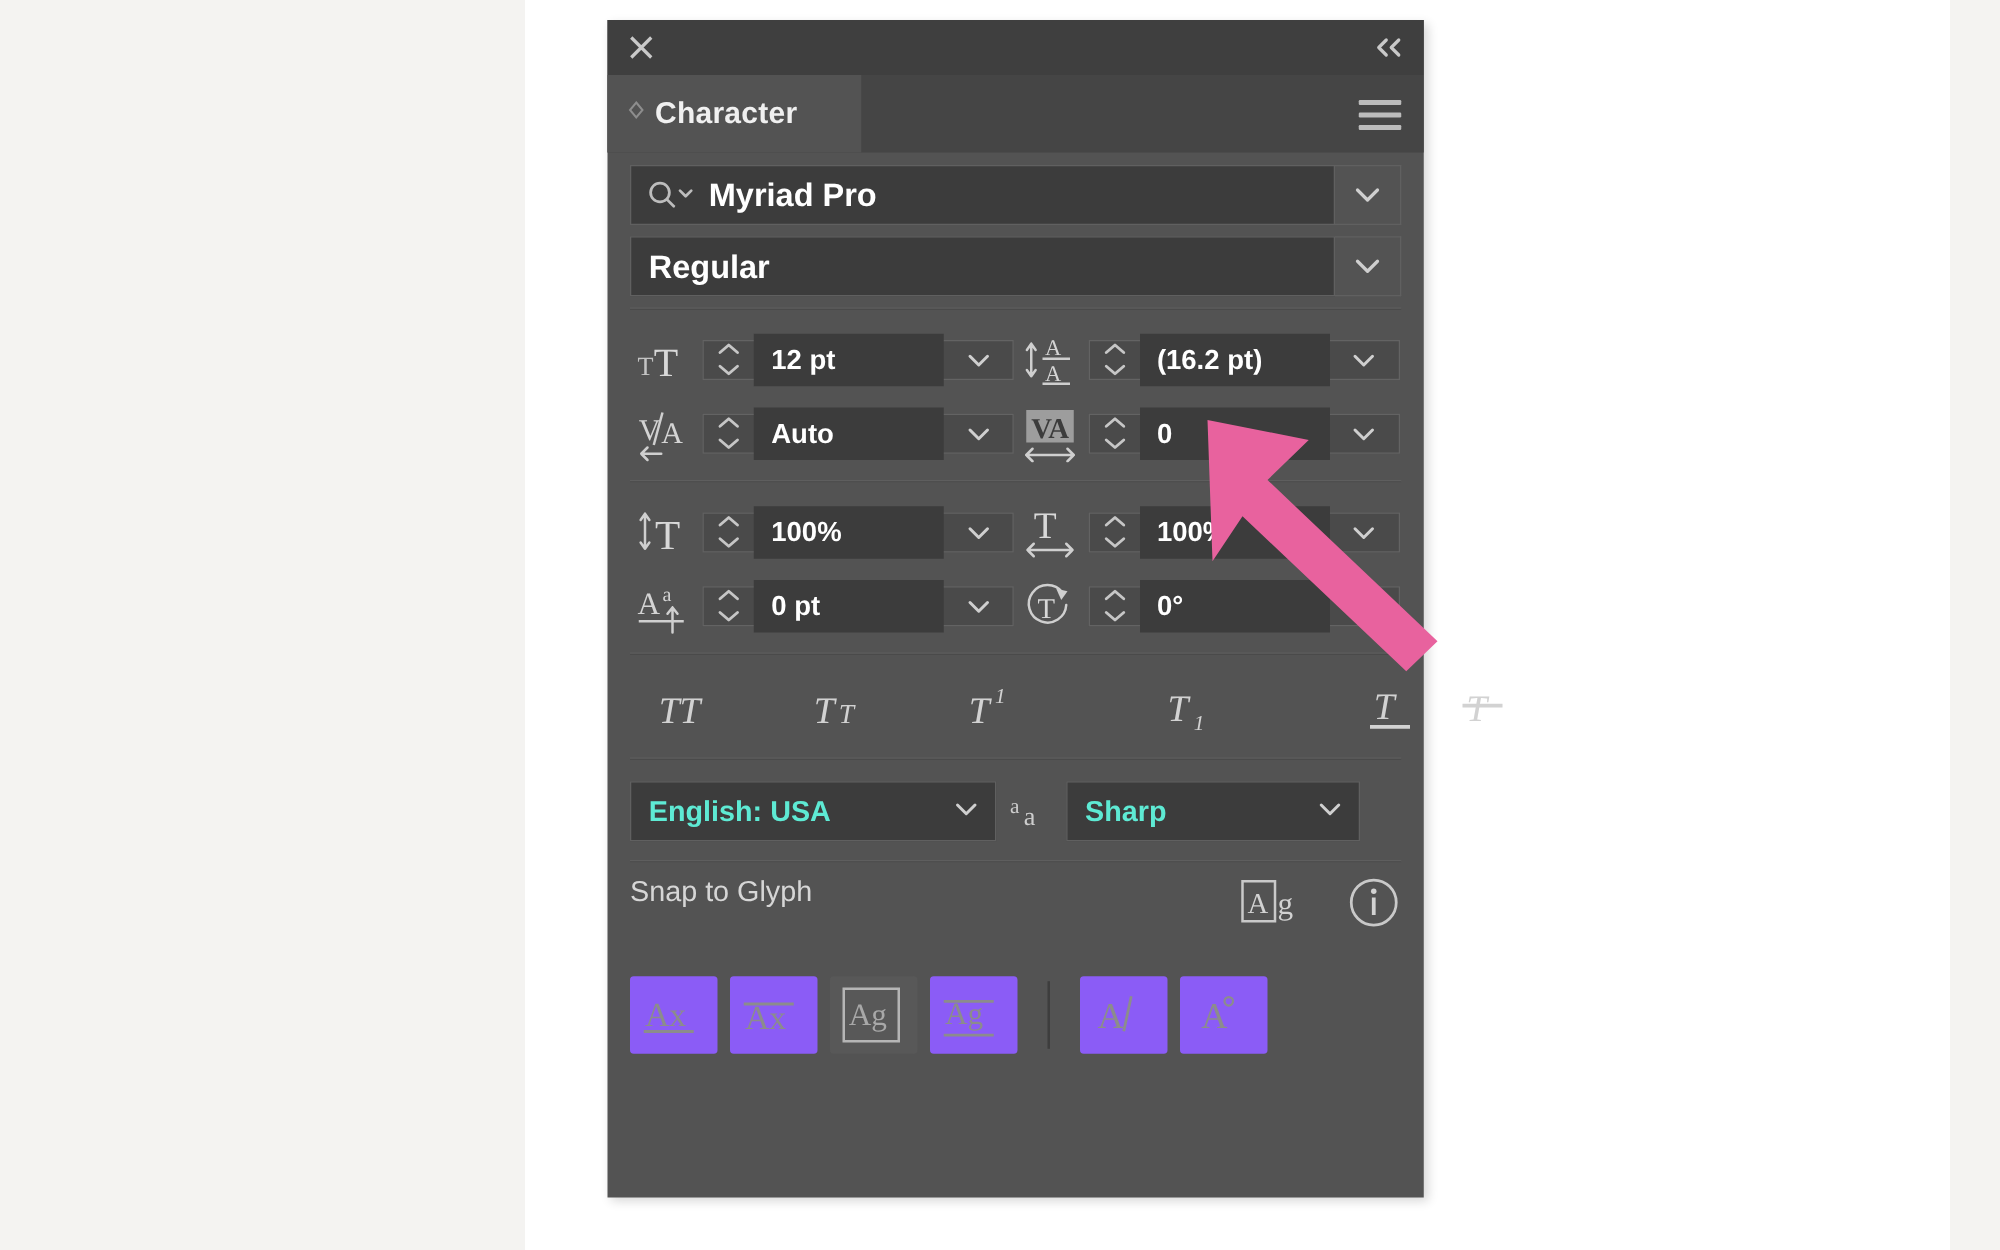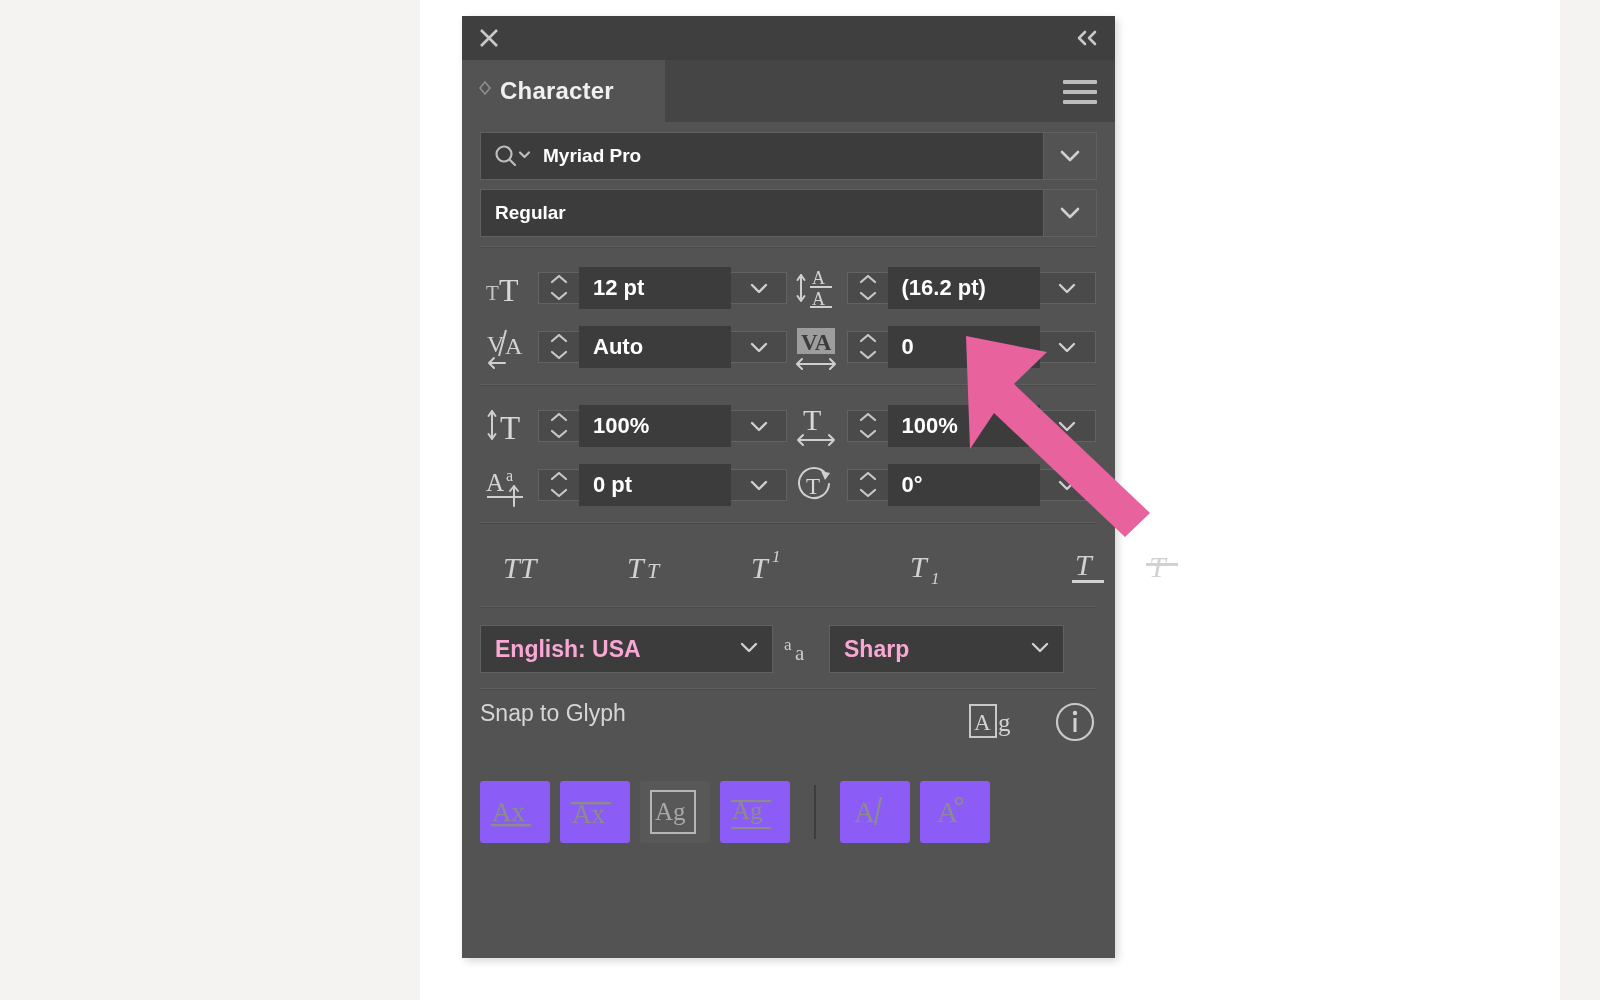--- a/index.html
+++ b/index.html
@@ -11,21 +11,21 @@
   }
   #stage { position: relative; width: 1600px; height: 1000px; }
 
   .page-white {
     position: absolute; left: 420px; top: 0; width: 1140px; height: 1000px;
     background: #ffffff;
   }
 
   
   .panel {
-    position: absolute; left: 462px; top: 16px;
+    position: absolute; left: 486px; top: 16px;
     width: 653px; height: 942px;
     background: #535353;
     box-shadow: 3px 3px 8px rgba(0,0,0,0.16);
     box-sizing: border-box;
   }
 
   .titlebar {
     position: relative; height: 44px; background: #3f3f3f;
   }
   .close-icon {
@@ -63,21 +63,21 @@
   }
 
   
   .combo {
     position: relative; display: flex; align-items: center;
     height: 48px; background: #3c3c3c; border: 1px solid #606060;
     box-sizing: border-box;
   }
   .combo .search-icon { margin-left: 12px; width: 38px; height: 26px; flex: 0 0 auto; }
   .combo .cval {
-    color: #ffffff; font-size: 19px; font-weight: bold; margin-left: 12px;
+    color: #ffffff; font-size: 26px; font-weight: bold; margin-left: 12px;
     white-space: nowrap; overflow: hidden;
   }
   .combo-wrap { position: relative; display: flex; margin-bottom: 9px; }
   .combo-wrap .combo { flex: 1 1 auto; }
   .chev-btn {
     flex: 0 0 auto; width: 53px; height: 48px; background: #535353;
     border: 1px solid #606060; border-left: none; box-sizing: border-box;
     display: flex; align-items: center; justify-content: center; cursor: pointer;
   }
 
@@ -119,21 +119,21 @@
     cursor: pointer; flex: 0 0 auto; font-style: italic;
   }
 
   
   .langrow { display: flex; align-items: center; height: 62px; }
   .lcombo {
     display: flex; align-items: center; height: 48px; background: #3c3c3c;
     border: 1px solid #606060; box-sizing: border-box; cursor: pointer;
   }
   .lcombo .lval {
-    color: #f9a8d4; font-size: 23px; font-weight: bold; margin-left: 14px; white-space: nowrap;
+    color: #5eead4; font-size: 23px; font-weight: bold; margin-left: 14px; white-space: nowrap;
   }
   .lcombo .lchev { margin-left: auto; margin-right: 12px; }
   .aa-icon { width: 56px; height: 40px; display: flex; align-items: center; justify-content: center; }
 
   
   .snaprow { display: flex; align-items: flex-start; height: 72px; }
   .snap-label { color: #d6d6d6; font-size: 23px; }
   .snap-icons { margin-left: auto; display: flex; align-items: center; gap: 28px; }
   .snap-icons .si { cursor: pointer; display: flex; align-items: center; justify-content: center; }
 

